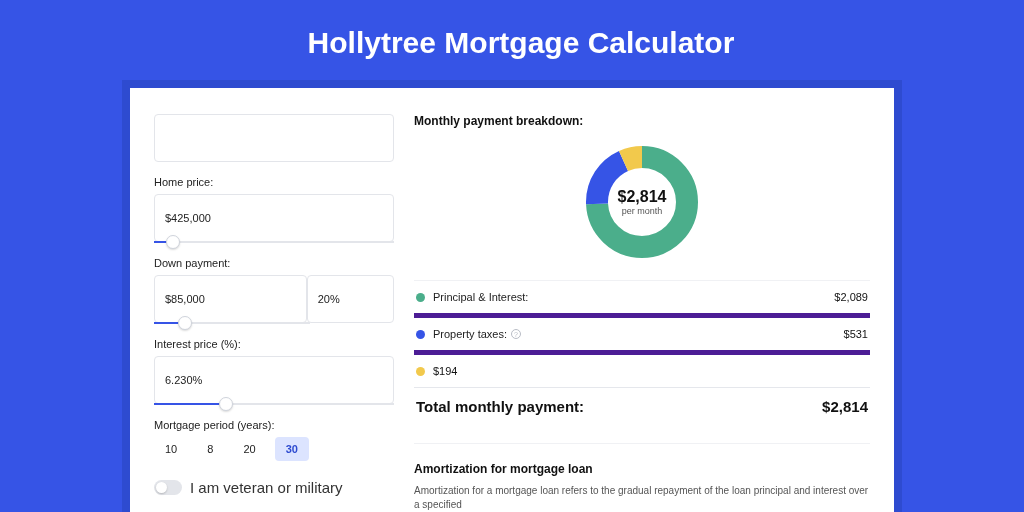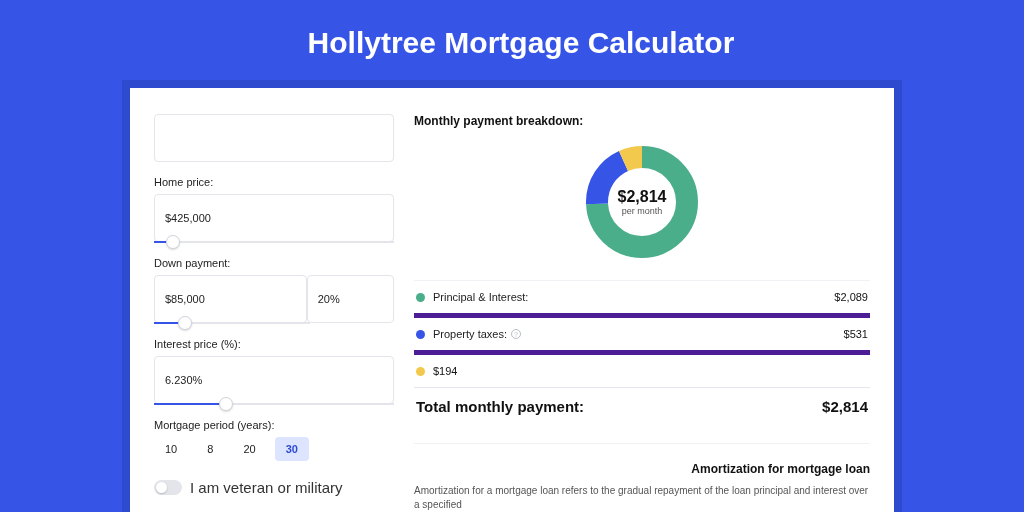--- a/index.html
+++ b/index.html
@@ -155,21 +155,20 @@
     border-top: 1px solid #e5e7ec;
     padding: 10px 2px;
     font-size: 15px; font-weight: 700;
   }
   .total-row .legend-label { color:#111; }
   .amort-title {
     margin-top: 18px;
     font-size: 12px; font-weight: 700; color:#111;
     border-top: 1px solid #f0f1f4;
     padding-top: 18px;
-    text-align: right;
   }
   .amort-text {
     font-size: 10px; color: #555; margin-top: 8px; line-height: 1.4;
   }
 </style>
 </head>
 <body>
 
 <h1 class="page-title">Hollytree Mortgage Calculator</h1>
 

